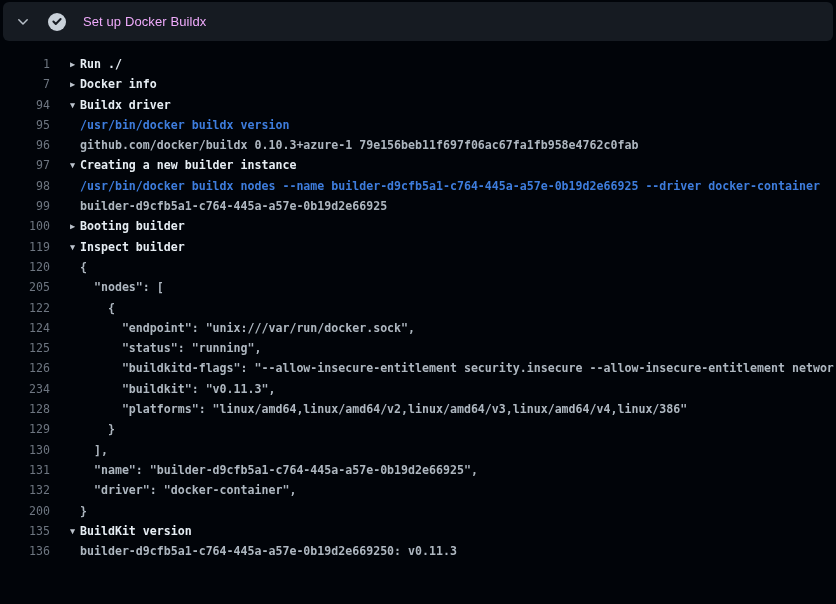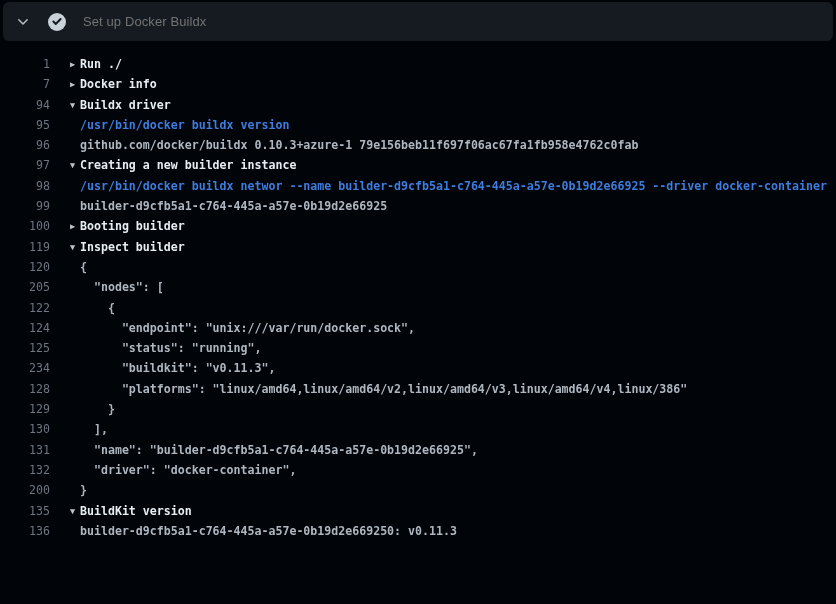--- a/index.html
+++ b/index.html
@@ -16,21 +16,21 @@
   }
   .chev{
     margin-left:13px;width:14px;height:14px;flex:none;
     display:flex;align-items:center;justify-content:center;color:#b7bfc8;
   }
   .check{
     margin-left:18px;width:18px;height:18px;flex:none;
     display:flex;align-items:center;justify-content:center;
   }
   .step-title{
-    margin-left:17px;color:#737373;font-size:13px;font-weight:400;
+    margin-left:17px;color:#f0abfc;font-size:13px;font-weight:400;
     letter-spacing:.1px;
   }
   
   .log{
     position:absolute;top:44px;left:0;right:0;bottom:0;
     padding-top:10px;
     font-family:"DejaVu Sans Mono","Liberation Mono",monospace;
     font-size:11.6px;line-height:20.3px;
     overflow:hidden;
   }
@@ -95,21 +95,21 @@
     <span class="txt">github.com/docker/buildx 0.10.3+azure-1 79e156beb11f697f06ac67fa1fb958e4762c0fab</span>
   </div>
       <div class="row group">
     <a class="num">97</a>
     <span class="arr">▼</span>
     <span class="txt">Creating a new builder instance</span>
   </div>
       <div class="row command">
     <a class="num">98</a>
     <span class="arr"></span>
-    <span class="txt">/usr/bin/docker buildx networ --name builder-d9cfb5a1-c764-445a-a57e-0b19d2e66925 --driver docker-container</span>
+    <span class="txt">/usr/bin/docker buildx nodes --name builder-d9cfb5a1-c764-445a-a57e-0b19d2e66925 --driver docker-container</span>
   </div>
       <div class="row output">
     <a class="num">99</a>
     <span class="arr"></span>
     <span class="txt">builder-d9cfb5a1-c764-445a-a57e-0b19d2e66925</span>
   </div>
       <div class="row group">
     <a class="num">100</a>
     <span class="arr">▶</span>
     <span class="txt">Booting builder</span>
@@ -136,20 +136,25 @@
   </div>
       <div class="row output">
     <a class="num">124</a>
     <span class="arr"></span>
     <span class="txt">      "endpoint": "unix:///var/run/docker.sock",</span>
   </div>
       <div class="row output">
     <a class="num">125</a>
     <span class="arr"></span>
     <span class="txt">      "status": "running",</span>
+  </div>
+      <div class="row output">
+    <a class="num">126</a>
+    <span class="arr"></span>
+    <span class="txt">      "buildkitd-flags": "--allow-insecure-entitlement security.insecure --allow-insecure-entitlement networ</span>
   </div>
       <div class="row output">
     <a class="num">234</a>
     <span class="arr"></span>
     <span class="txt">      "buildkit": "v0.11.3",</span>
   </div>
       <div class="row output">
     <a class="num">128</a>
     <span class="arr"></span>
     <span class="txt">      "platforms": "linux/amd64,linux/amd64/v2,linux/amd64/v3,linux/amd64/v4,linux/386"</span>

